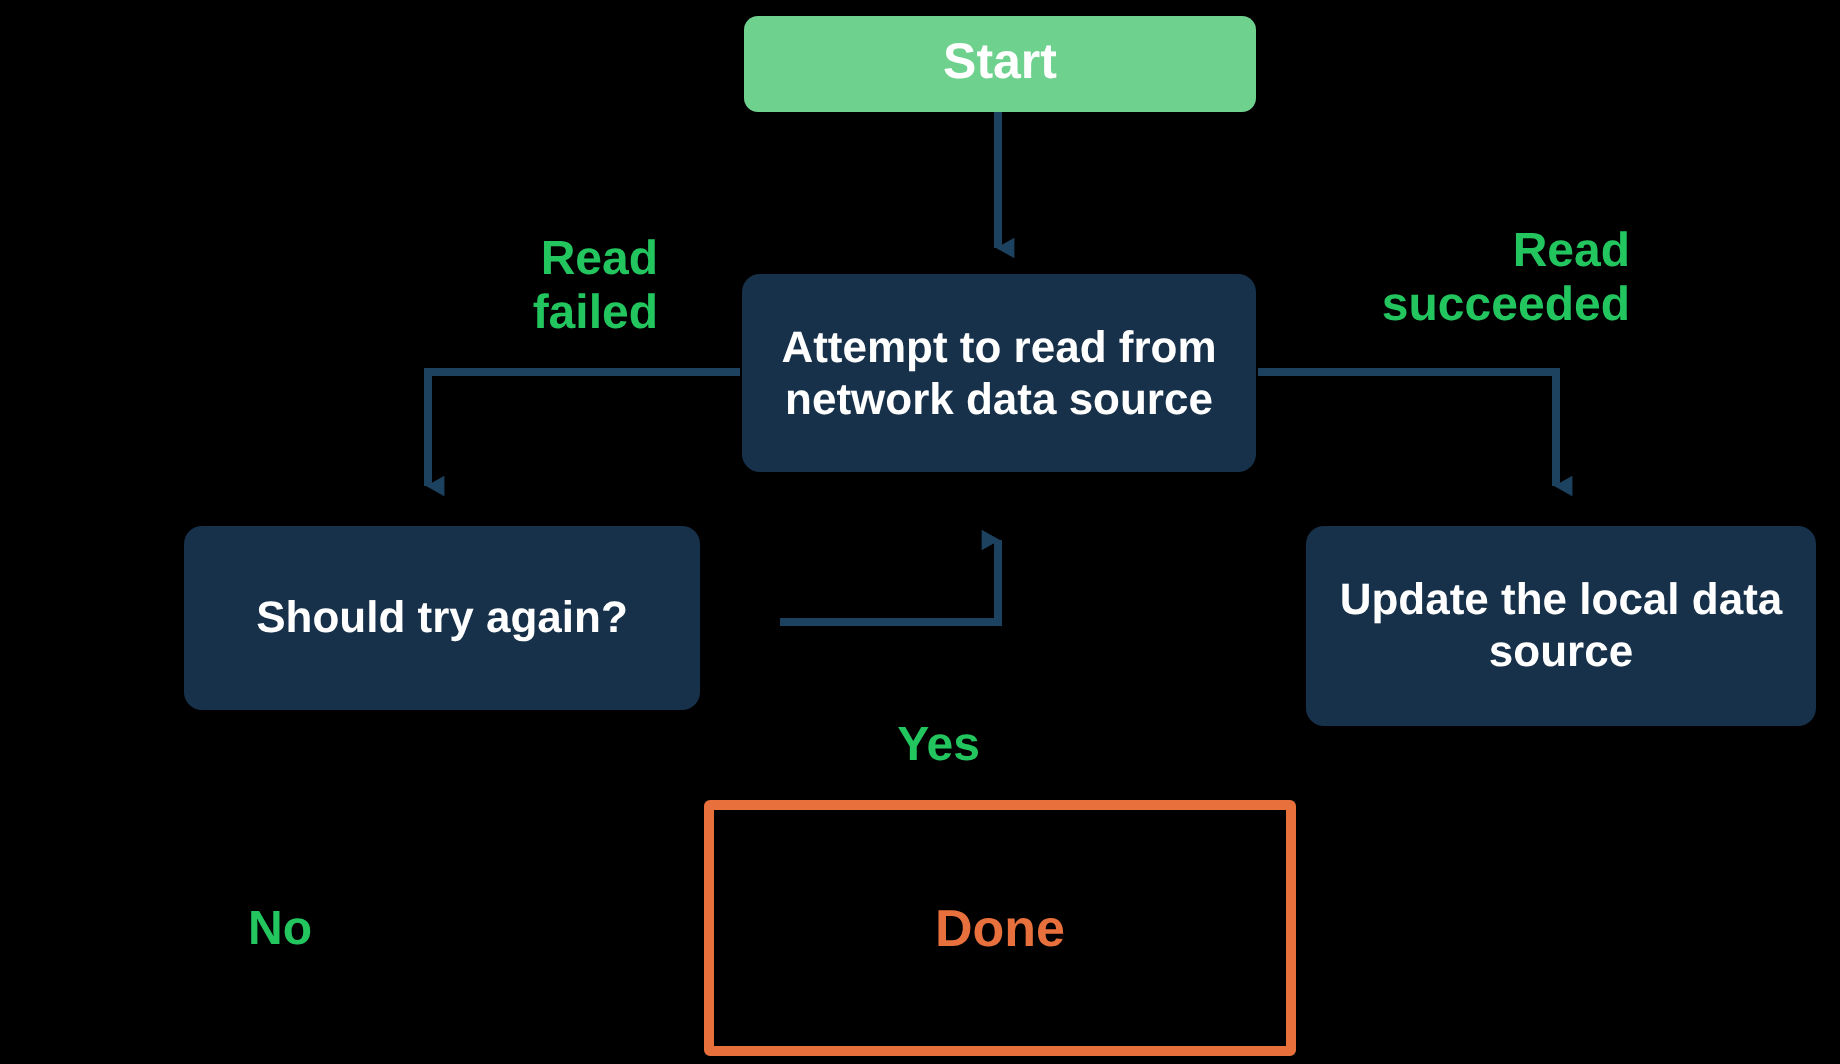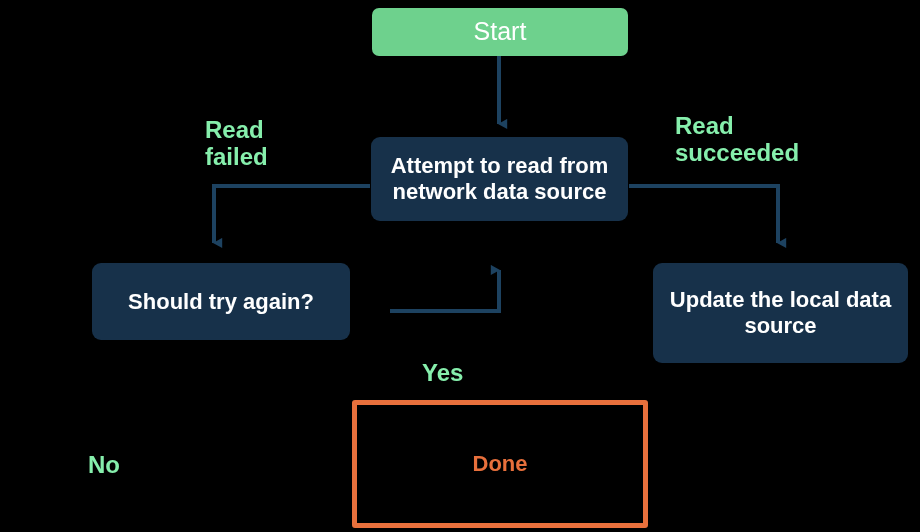--- a/index.html
+++ b/index.html
@@ -22,44 +22,44 @@
     align-items: center;
     justify-content: center;
     text-align: center;
     border-radius: 9px;
     line-height: 1.18;
   }
   .node-start {
     background: #6ED18D;
     color: #ffffff;
     font-size: 25px;
-    font-weight: 400;
+    font-weight: 700;
     border-radius: 7px;
   }
   .node-process {
     background: #17314A;
     color: #ffffff;
     font-size: 22px;
     font-weight: 700;
     padding: 0 14px;
   }
   .node-terminal {
     background: transparent;
     border: 5px solid #E8703C;
     color: #E8703C;
-    font-size: 22px;
+    font-size: 26px;
     font-weight: 700;
     border-radius: 3px;
   }
   .edge-label {
     position: absolute;
-    color: #86efac;
+    color: #22c55e;
     font-size: 24px;
     font-weight: 700;
-    text-align: left;
+    text-align: right;
     line-height: 1.12;
     white-space: pre-line;
   }
   svg.edges {
     position: absolute;
     left: 0;
     top: 0;
     width: 920px;
     height: 532px;
     overflow: visible;
@@ -86,25 +86,25 @@
 
     <path d="M 629 186 L 778 186 L 778 243" fill="none" stroke="#1D4260" stroke-width="4" marker-end="url(#arrowDown)"></path>
 
     <path d="M 390 311 L 499 311 L 499 270" fill="none" stroke="#1D4260" stroke-width="4" marker-end="url(#arrowUp)"></path>
   </svg>
 
   <div class="node node-start" style="left:372px; top:8px; width:256px; height:48px;">
     <span>Start</span>
   </div>
 
-  <div class="node node-process" style="left:371px; top:137px; width:257px; height:84px;">
+  <div class="node node-process" style="left:371px; top:137px; width:257px; height:99px;">
     <span>Attempt to read from network data source</span>
   </div>
 
-  <div class="node node-process" style="left:92px; top:263px; width:258px; height:77px;">
+  <div class="node node-process" style="left:92px; top:263px; width:258px; height:92px;">
     <span>Should try again?</span>
   </div>
 
   <div class="node node-process" style="left:653px; top:263px; width:255px; height:100px;">
     <span>Update the local data source</span>
   </div>
 
   <div class="node node-terminal" style="left:352px; top:400px; width:296px; height:128px;">
     <span>Done</span>
   </div>

